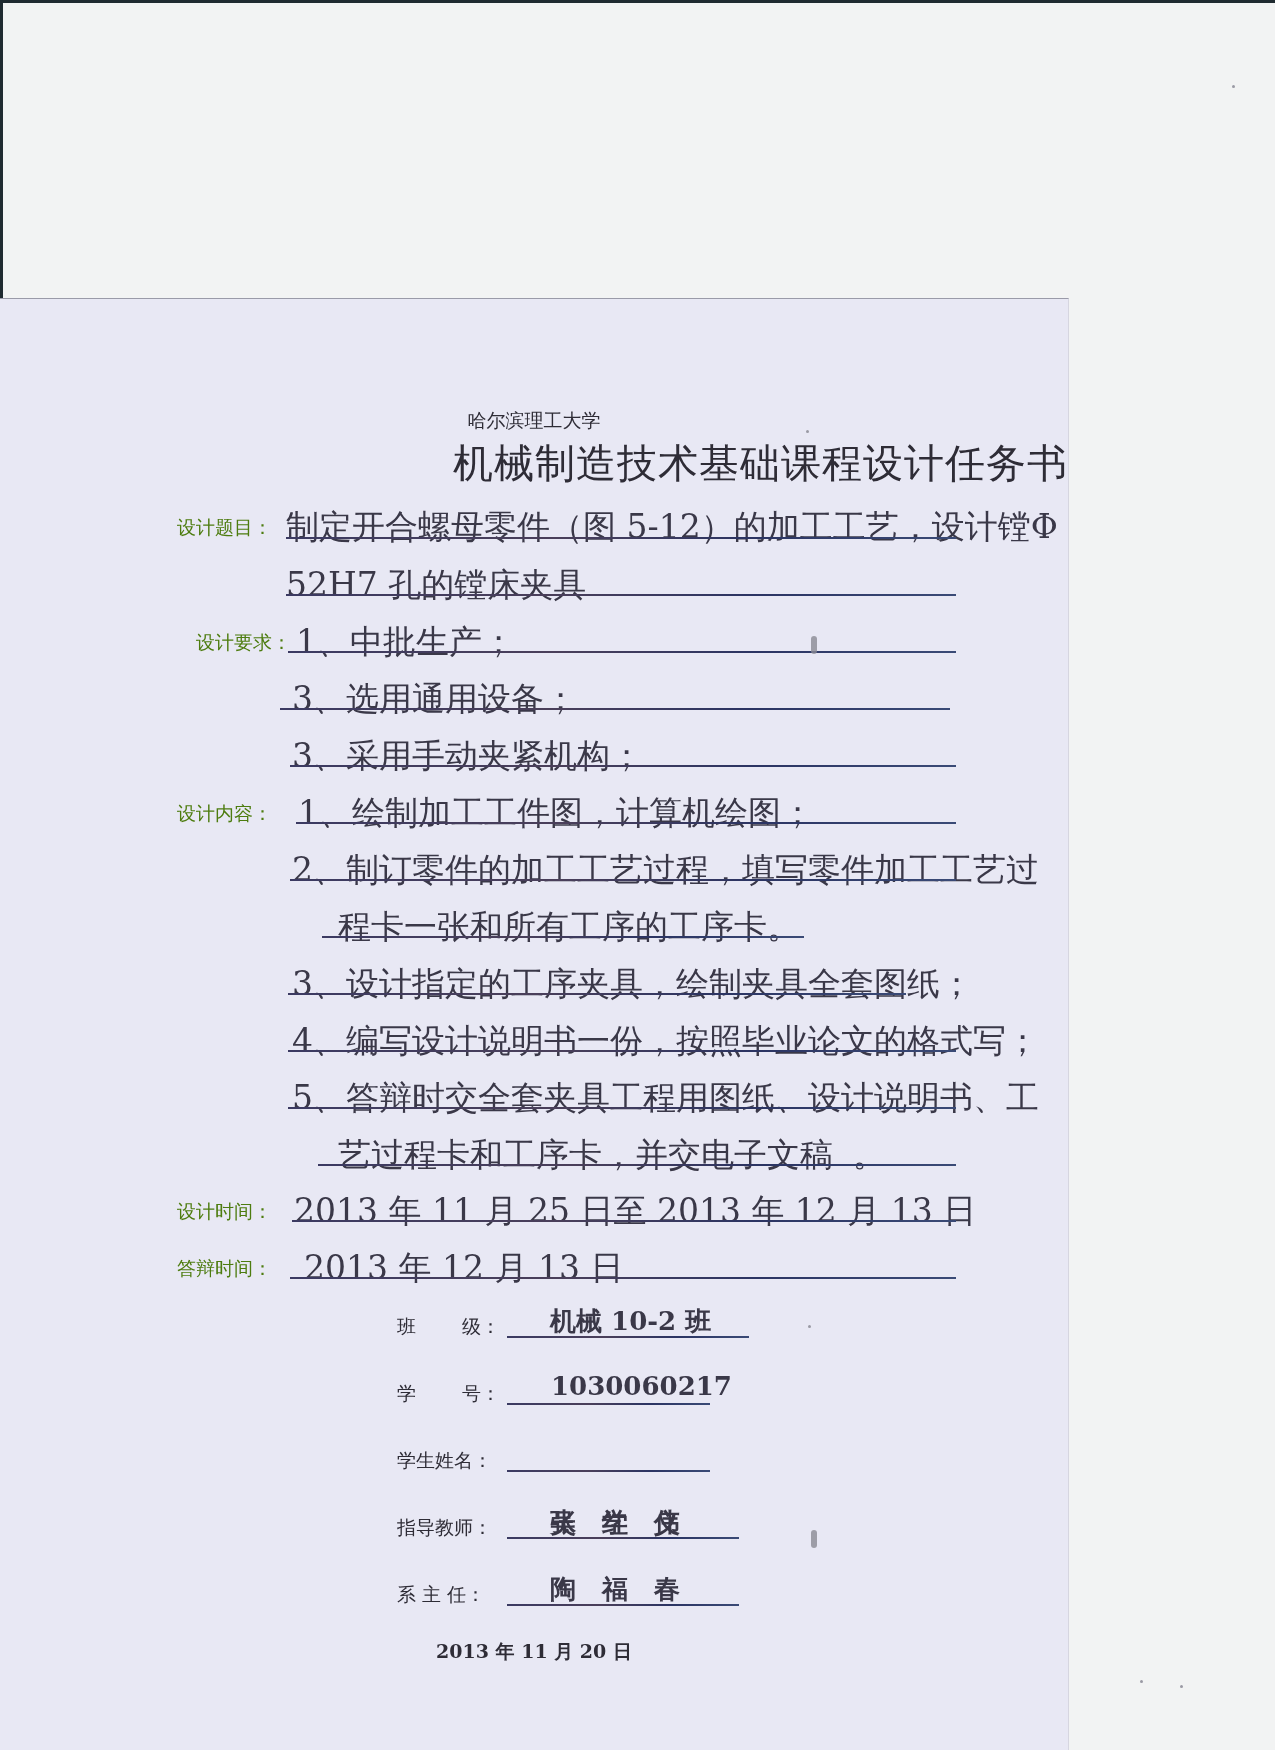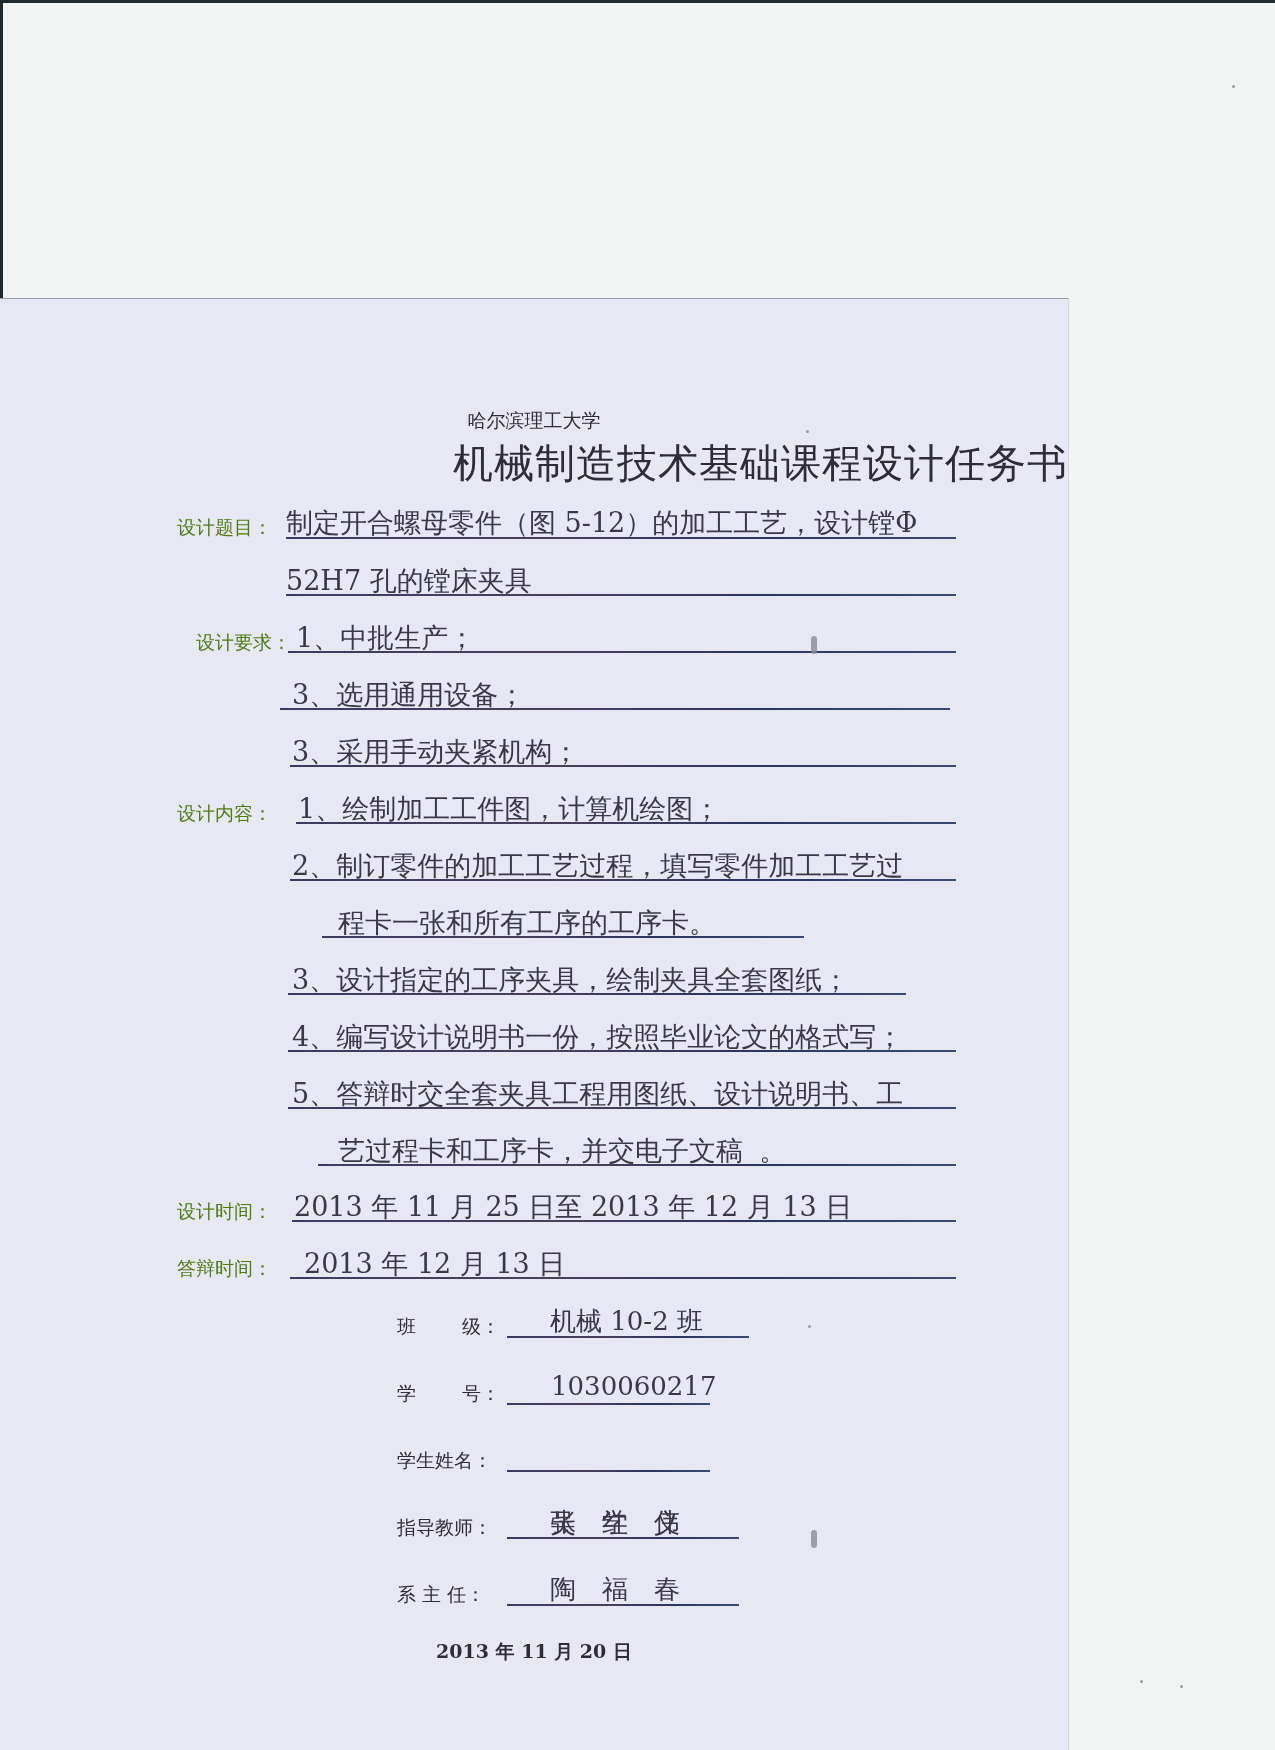--- a/index.html
+++ b/index.html
@@ -51,35 +51,36 @@
       top: 436px;
       text-align: right;
       font-size: 40px;
       letter-spacing: 1px;
     }
     .label {
       font-size: 19px;
       color: #4d7c0f;
     }
     .val {
-      font-size: 27px;
+      font-size: 33px;
       color: #3a3848;
     }
     .uline {
       position: absolute;
       height: 2px;
       background: linear-gradient(90deg, #3b3a62 0%, #4a3f5a 40%, #2b3463 70%, #3a4a76 100%);
     }
     .sig-label {
       font-size: 19px;
     }
     .sig-val {
       font-size: 26px;
       color: #3a3848;
       letter-spacing: 0px;
+      font-weight: bold;
     }
     .issue-date {
       left: 0; width: 1068px;
       top: 1639px;
       text-align: center;
       font-size: 19px;
       font-weight: bold;
     }
     .speck {
       position: absolute;

